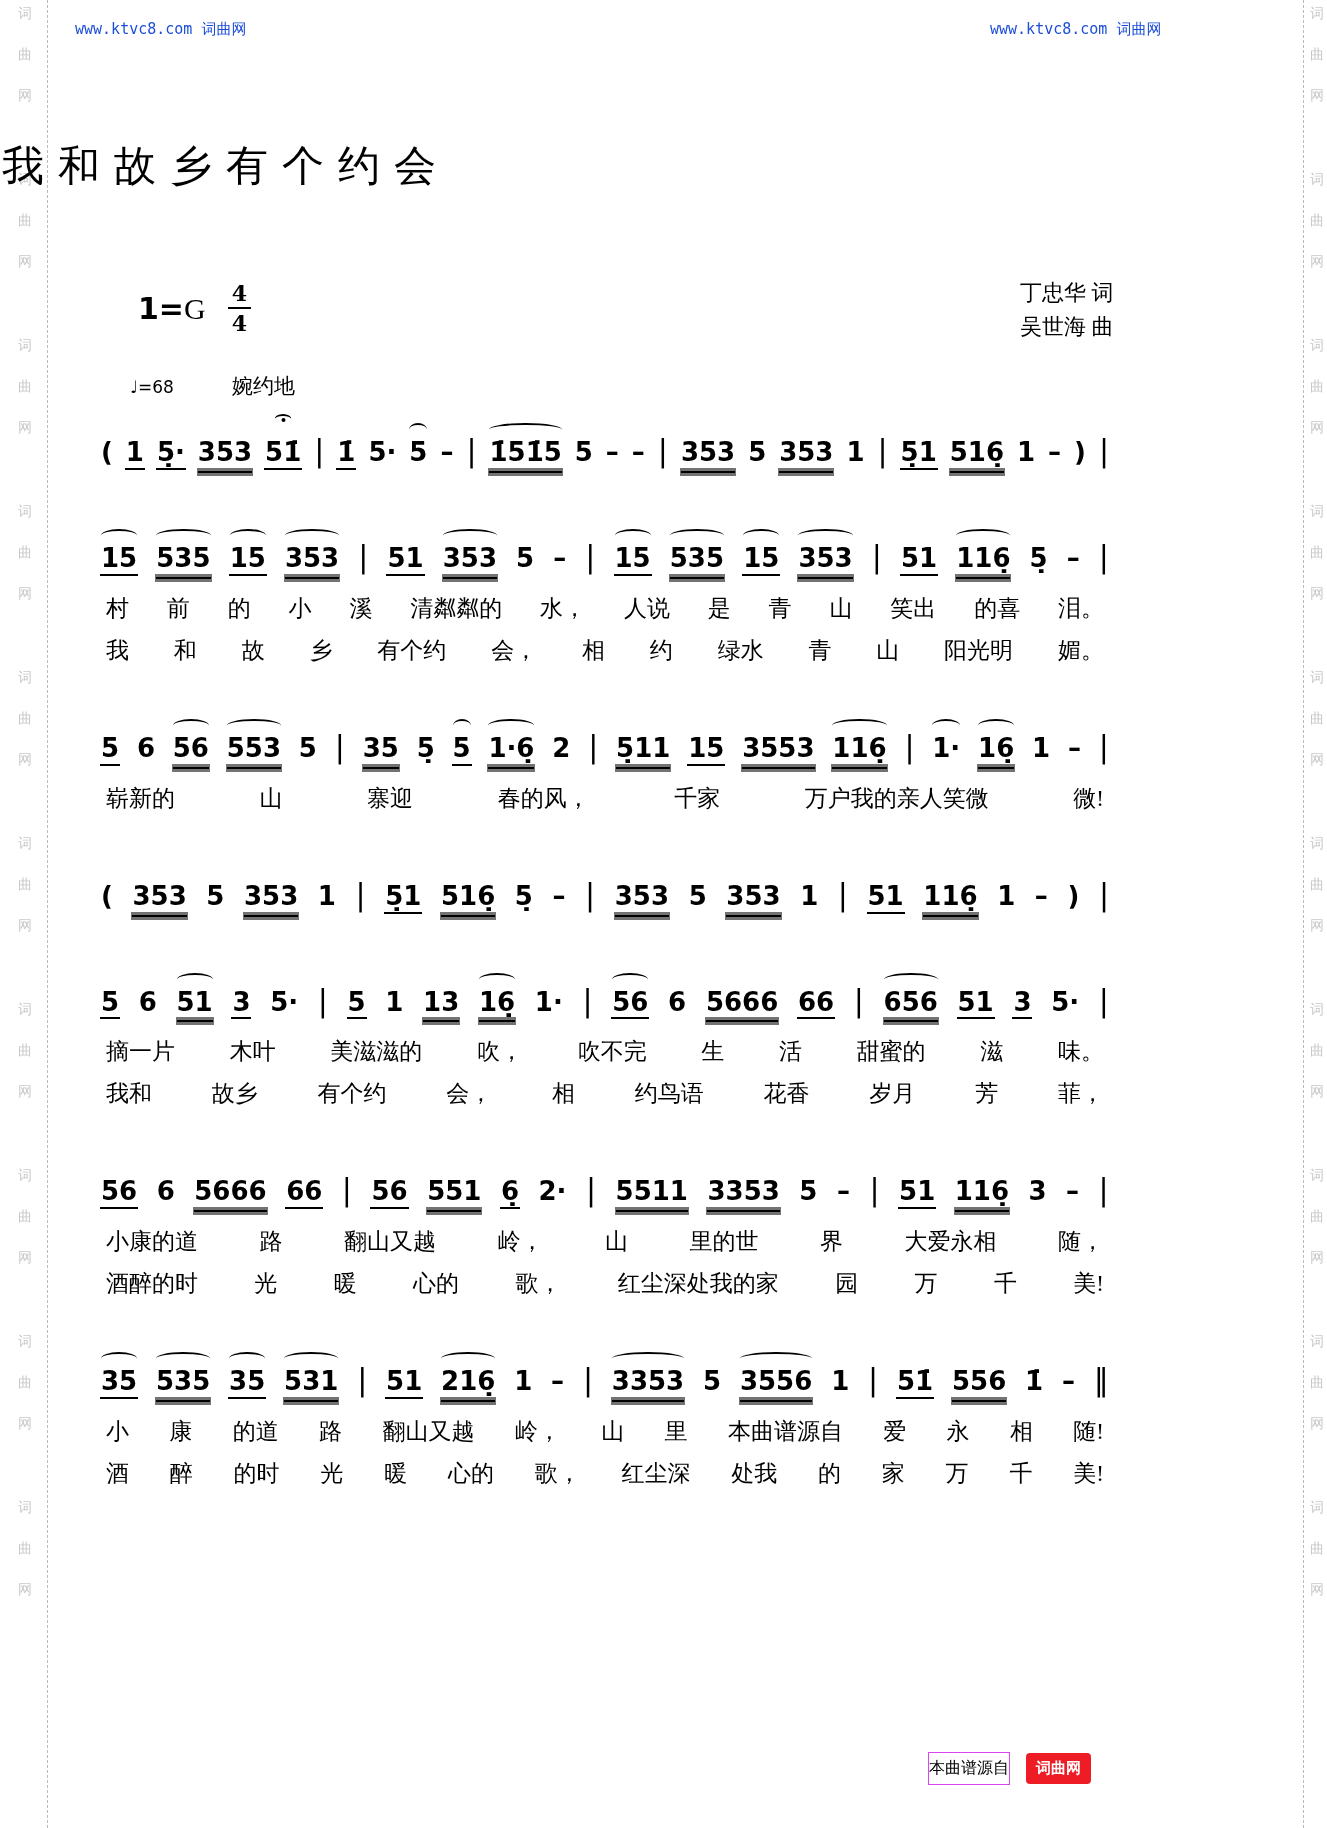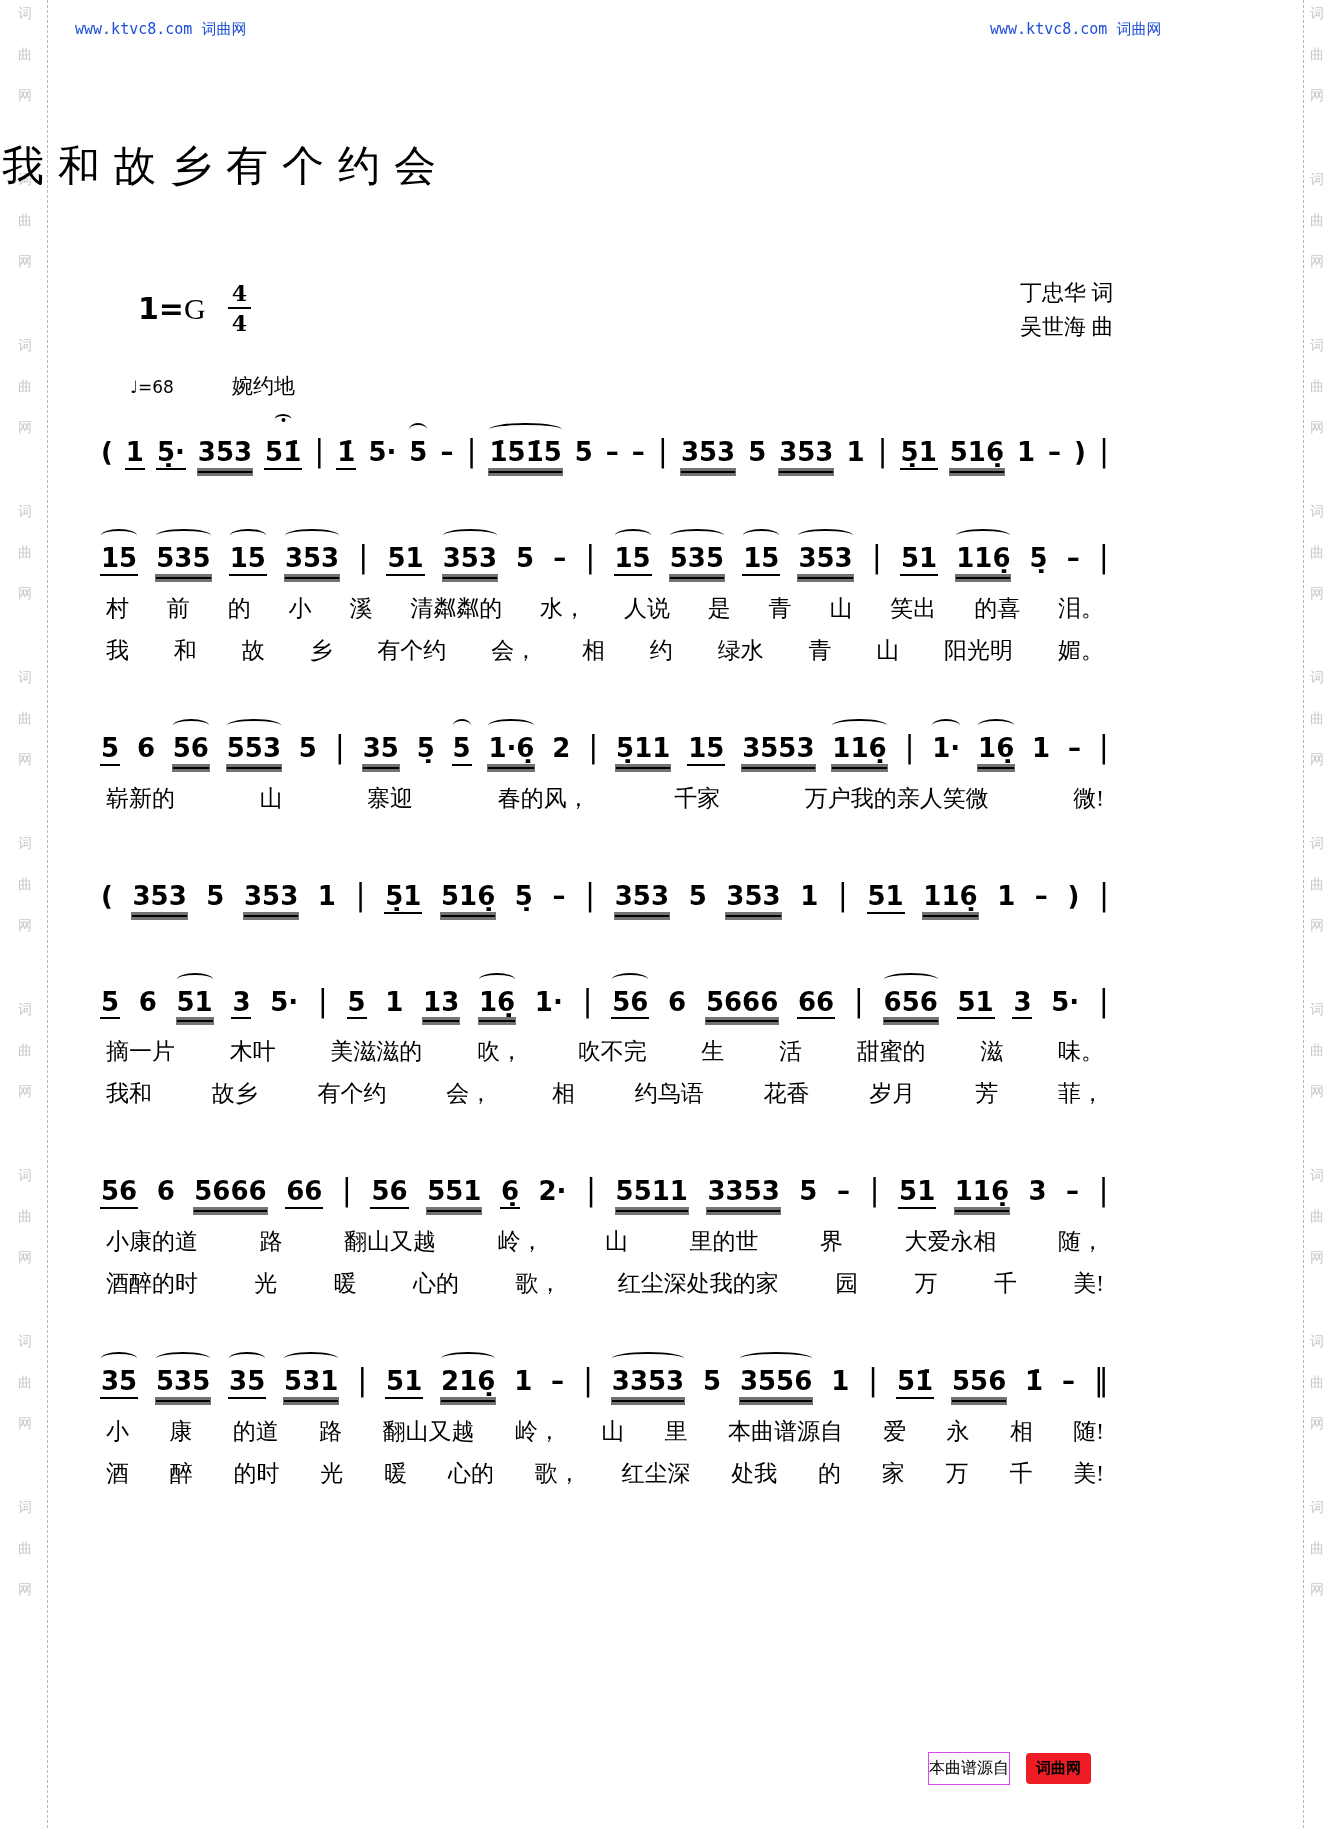--- a/index.html
+++ b/index.html
@@ -50,21 +50,21 @@
   .n.bar{font-weight:normal;font-size:30px;}
   .f{position:absolute;left:50%;top:-24px;transform:translateX(-50%);
      width:17px;height:9px;border-top:2px solid #000;border-radius:50% 50% 0 0;}
   .f::after{content:"";position:absolute;left:50%;top:2px;width:4px;height:4px;
             background:#000;border-radius:50%;transform:translateX(-50%);}
   .lyricrow{display:flex;justify-content:space-between;margin-top:11px;padding:0 6px;
             font:23px "Liberation Serif",serif;white-space:nowrap;}
   
   .footer{position:absolute;left:928px;top:1752px;display:flex;align-items:center;}
   .srcbox{border:1px solid #d946ef;padding:5px 0;font:16px "Liberation Serif",serif;}
-  .badge{margin-left:16px;color:#000000;border-radius:4px;padding:6px 10px;
+  .badge{margin-left:16px;color:#ffffff;border-radius:4px;padding:6px 10px;
          font:bold 15px "Liberation Sans",sans-serif;}
 </style>
 </head>
 <body>
 
 <div class="vline left"></div>
 <div class="vline right"></div>
 <div class="wmcol left" id="wm-left" style="color: rgb(201, 201, 201);">
     <span>词</span>
     <span>曲</span>

